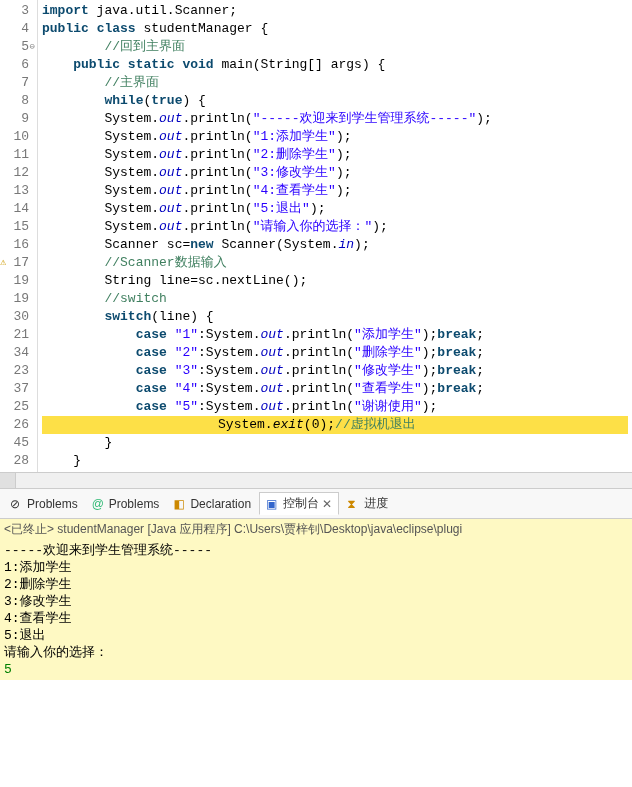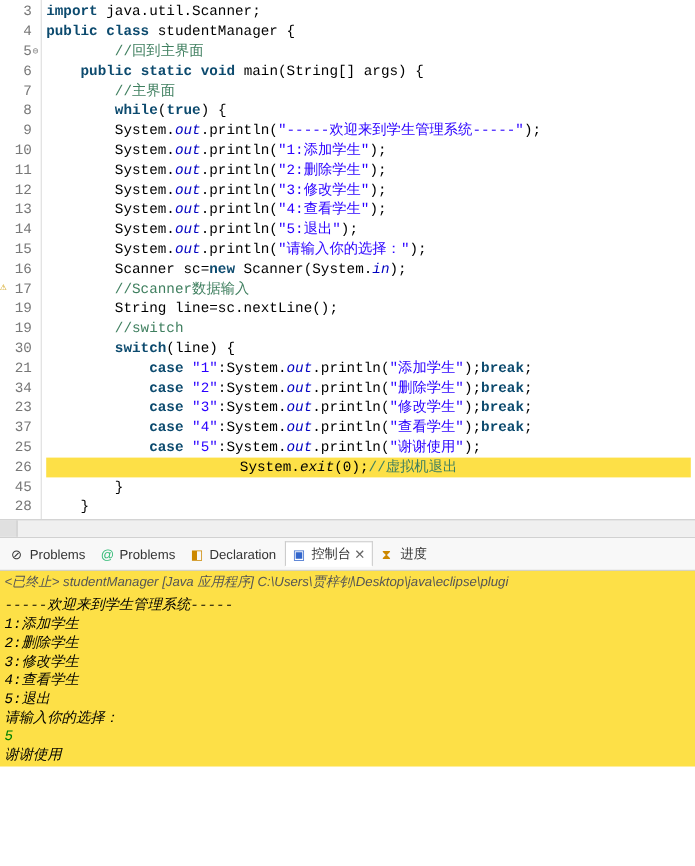--- a/index.html
+++ b/index.html
@@ -16,21 +16,21 @@
 .str { color: #2a00ff; }
 .com { color: #3f7f5f; }
 .field { color: #0000c0; font-style: italic; }
 .bottom-scroll { height: 16px; background: #f0f0f0; border-top: 1px solid #ccc; position: relative; }
 .bottom-scroll::before { content: ""; position: absolute; left: 0; width: 15px; height: 100%; background: #e0e0e0; border-right: 1px solid #ccc; }
 .tabs { display: flex; background: #f8f8f8; border-top: 1px solid #ccc; border-bottom: 1px solid #ccc; padding: 3px 4px; gap: 2px; align-items: center; font-family: "Microsoft YaHei", Tahoma, sans-serif; font-size: 12px; }
 .tab { padding: 2px 6px; display: flex; align-items: center; gap: 3px; color: #333; }
 .tab.active { background: #fff; border: 1px solid #ccc; border-bottom: 1px solid #fff; }
 .tab-icon { width: 14px; height: 14px; display: inline-block; }
 .tab-close { color: #666; }
-.console { background: #fde047; font-family: Consolas, "Courier New", monospace; font-size: 13px; font-style: italic; }
+.console { background: #fef9c3; font-family: Consolas, "Courier New", monospace; font-size: 13px; }
 .console-header { padding: 2px 4px; color: #555; font-family: "Microsoft YaHei", Tahoma, sans-serif; font-size: 12px; white-space: nowrap; overflow: hidden; }
 .console-body { padding: 2px 4px; }
 .console-line { line-height: 17px; white-space: pre; }
 .input-green { color: #008000; }
 .warn-icon { color: #c90; }
 </style>
 </head>
 <body>
 
 <div class="editor">
@@ -121,15 +121,14 @@
   <div class="console-header">&lt;已终止&gt; studentManager [Java 应用程序] C:\Users\贾梓钊\Desktop\java\eclipse\plugi</div>
   <div class="console-body" id="console-body">
       <div class="console-line">-----欢迎来到学生管理系统-----</div>
       <div class="console-line">1:添加学生</div>
       <div class="console-line">2:删除学生</div>
       <div class="console-line">3:修改学生</div>
       <div class="console-line">4:查看学生</div>
       <div class="console-line">5:退出</div>
       <div class="console-line">请输入你的选择：</div>
       <div class="console-line input-green">5</div>
-      <div class="console-line">谢谢使用</div>
     </div>
 </div>
 
 </body></html>

